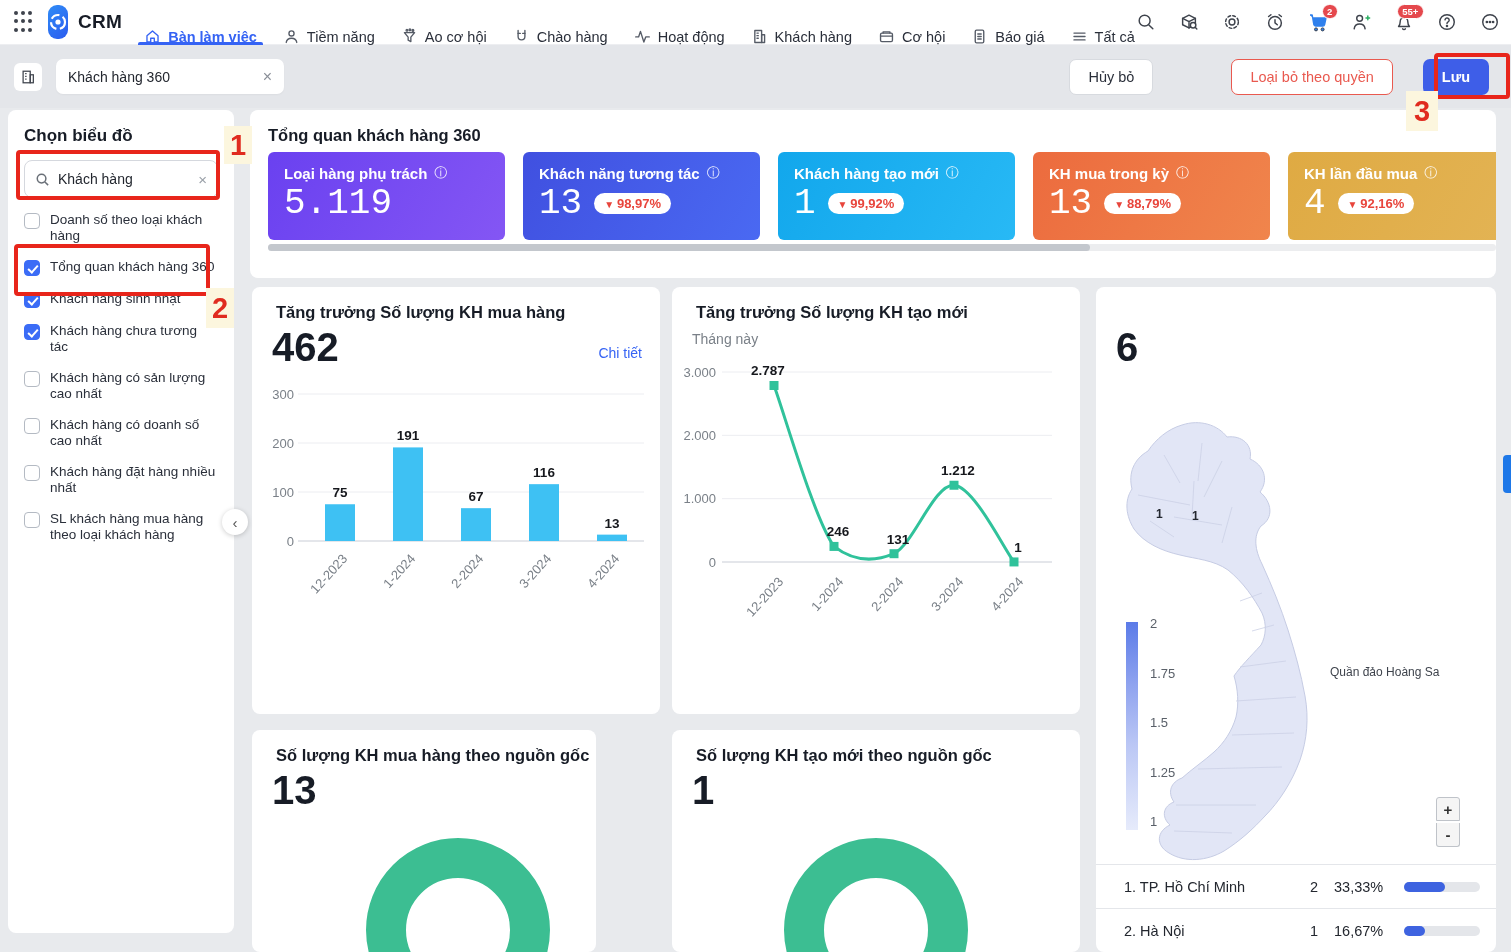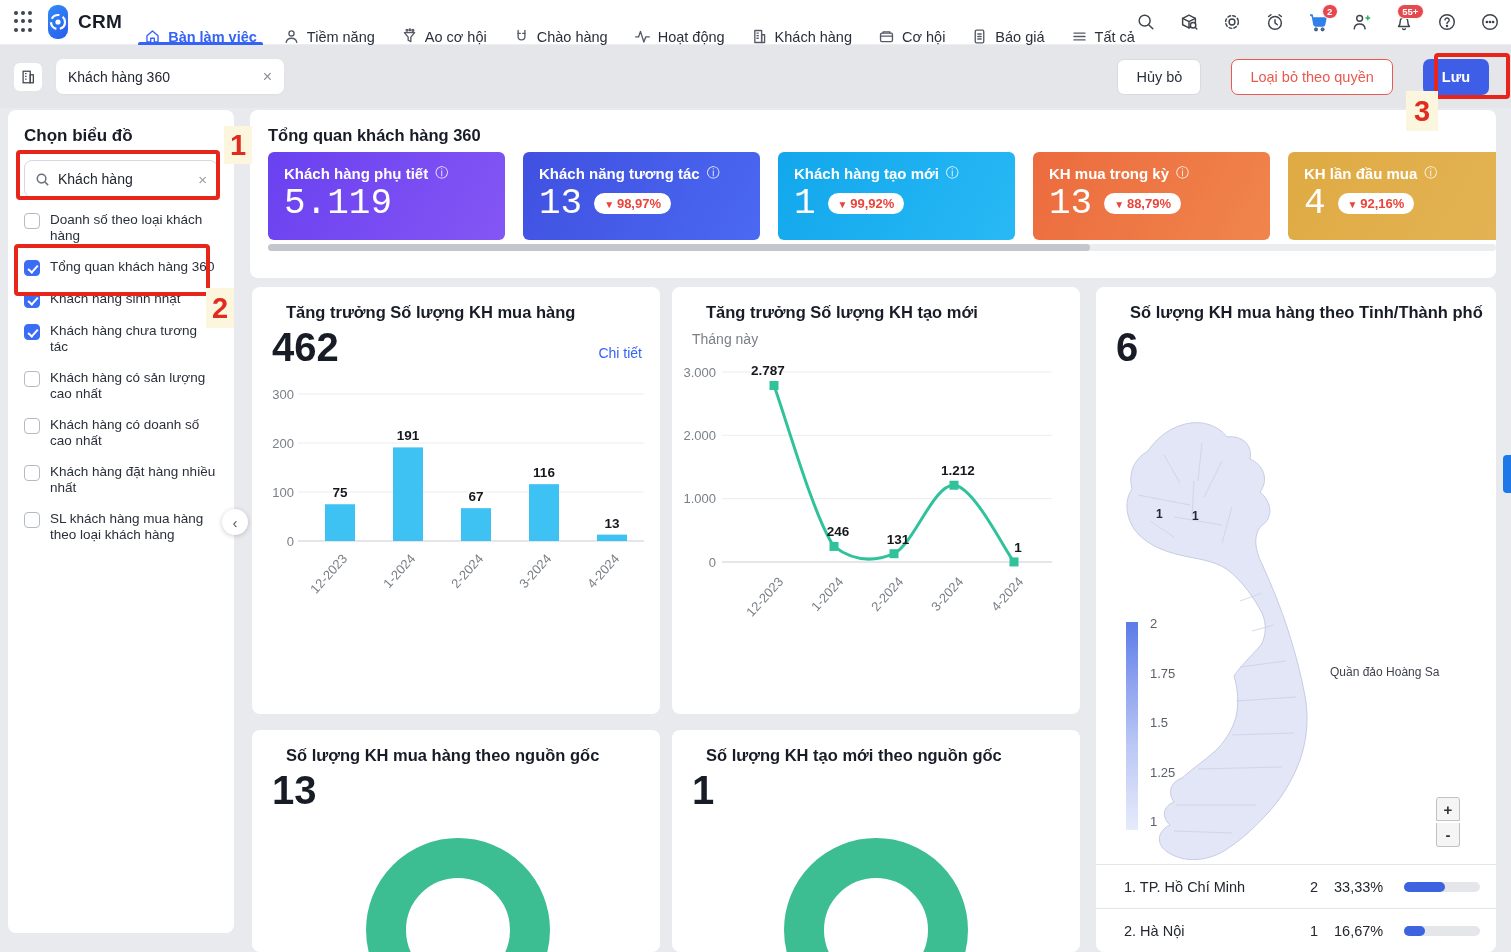--- a/index.html
+++ b/index.html
@@ -24,21 +24,21 @@
   .badge { position:absolute; top:-7px; right:-9px; background:#E5484D; color:#fff; font-size:9.5px; font-weight:700; border-radius:8px; padding:1.5px 4.5px; line-height:1; border:1.5px solid #fff; }
 
   
   .toolbar { position:absolute; left:0; top:45px; width:1511px; height:63px; background:#E4E6EA; display:flex; align-items:center; padding:0 14px; }
   .tb-sq { width:28px; height:28px; background:#fff; border-radius:6px; display:flex; align-items:center; justify-content:center; margin-right:14px; cursor:pointer; }
   .tb-tab { width:228px; height:35px; background:#fff; border-radius:7px; display:flex; align-items:center; padding:8px 12px; font-size:14px; color:#23272F; box-shadow:0 1px 2px rgba(0,0,0,.04); cursor:pointer; }
   .tb-tab .x { margin-left:auto; color:#8A8F98; font-size:16px; cursor:pointer; }
   .tb-actions { margin-left:auto; display:flex; align-items:center; gap:30px; padding-right:8px; }
   .btn { height:36px; border-radius:7px; font-size:14.5px; font-weight:500; padding:0 18px; display:flex; align-items:center; cursor:pointer; border:1px solid transparent; }
   .btn.ghost { background:#fff; border-color:#D7DADF; color:#2A2F3A; }
-  .btn.danger { background:#fff; border-color:#E9594F; color:#E9594F; }
+  .btn.danger { background:#fff; border-color:#E9594F; color:#E9594F;margin-left:48px; }
   .btn.primary { background:#3E5EE8; color:#fff; font-weight:600; }
 
   
   .sidebar { position:absolute; left:8px; top:110px; width:226px; height:823px; background:#fff; border-radius:8px; padding:16px; }
   .sb-title { font-size:17px; font-weight:700; color:#171C26; margin-bottom:14px; }
   .sb-search { height:38px; border:1px solid #D5D8DE; border-radius:8px; display:flex; align-items:center; padding:0 10px; gap:8px; margin-bottom:14px; }
   .sb-search .q { font-size:14px; color:#23272F; flex:1; }
   .sb-search .x { color:#9AA0A8; font-size:15px; cursor:pointer; }
   .sb-list { display:flex; flex-direction:column; }
   .sb-row { display:flex; gap:10px; margin-bottom:15px; cursor:pointer; }
@@ -57,21 +57,21 @@
   .kpi .info { font-size:13px; font-weight:400; opacity:.9; }
   .kpi .vrow { display:flex; align-items:center; gap:12px; margin-top:2px; }
   .kpi .v { font-size:36px; font-weight:500; line-height:1.1;font-family:Liberation Mono, monospace; }
   .kpi .pill { background:#fff; color:#E8453C; font-size:13px; font-weight:600; border-radius:14px; padding:3px 10px; }
   .kpi .pill::before { content:"▼ "; font-size:10px; }
   .ov-scroll { position:absolute; left:18px; top:134px; width:1228px; height:7px; background:#ECEDEF; border-radius:4px; }
   .ov-thumb { position:absolute; left:0; top:0; width:822px; height:7px; background:#C3C7CD; border-radius:4px; cursor:pointer; }
 
   
   .card { position:absolute; background:#fff; border-radius:8px; overflow:hidden; }
-  .c-title { position:absolute; left:34px; top:16px; font-size:16.5px; font-weight:600; color:#171C26; }
+  .c-title { position:absolute; left:24px; top:16px; font-size:16.5px; font-weight:600; color:#171C26; }
   .c-total { position:absolute; left:20px; top:38px; font-size:40px; font-weight:700; color:#171C26; }
   .c-sub { position:absolute; left:20px; top:44px; font-size:14px; color:#7A8088; }
   .c-link { position:absolute; right:18px; top:58px; font-size:14px; color:#3563F4; cursor:pointer; }
   text { font-family:"Liberation Sans","DejaVu Sans",sans-serif; }
 
   
   .legend { position:absolute; left:30px; top:335px; width:80px; height:212px; }
   .legend .bar { position:absolute; left:0; top:0; width:12px; height:208px; background:linear-gradient(180deg,#5B7BE8 0%,#8FA3EF 30%,#BCC8F5 60%,#E6EBFB 100%); }
   .legend .tick { position:absolute; left:24px; font-size:13px; color:#5A6069; }
   .hoangsa { position:absolute; left:234px; top:378px; font-size:12px; color:#3E434C; }
@@ -347,21 +347,21 @@
       </div>
     </div>
 </div>
 <div class="collapse-btn">‹</div>
 
 <div class="overview">
   <div class="ov-title">Tổng quan khách hàng 360</div>
   <div class="ov-cards" id="ov-cards">
       <div class="kpi" style="background: linear-gradient(120deg, rgb(106, 65, 240), rgb(132, 86, 244));">
         <div class="t">
-          <span>Khách hàng phụ tiết</span>
+          <span>Loại hàng phụ trách</span>
           <span class="info">ⓘ</span>
         </div>
     <div class="vrow">
           <span class="v">5.119</span>
         </div>
       </div>
       <div class="kpi" style="background: linear-gradient(120deg, rgb(64, 80, 224), rgb(74, 105, 242));">
         <div class="t">
           <span>Khách năng tương tác</span>
           <span class="info">ⓘ</span>
@@ -463,21 +463,20 @@
       <rect x="273.5" y="123.74000000000001" width="9" height="9" fill="#30C29B"></rect>
       <text x="282" y="118.24000000000001" text-anchor="middle" font-size="13.5" font-weight="700" fill="#16181D">1.212</text>
       <text x="288" y="225" text-anchor="end" font-size="13" fill="#7A8088" transform="rotate(-48 288 225)">3-2024</text>
       <rect x="333.5" y="200.43666666666667" width="9" height="9" fill="#30C29B"></rect>
       <text x="342" y="194.93666666666667" text-anchor="middle" font-size="13.5" font-weight="700" fill="#16181D">1</text>
       <text x="348" y="225" text-anchor="end" font-size="13" fill="#7A8088" transform="rotate(-48 348 225)">4-2024</text>
     </svg>
 </div>
 
 <div class="card" style="left:1096px;top:287px;width:400px;height:665px;">
-  <div class="c-title">Số lượng KH mua hàng theo Tỉnh/Thành phố</div>
   <div class="c-total">6</div>
 
   <svg width="250" height="455" viewBox="0 0 250 455" style="position:absolute;left:8px;top:130px;">
     <path d="M78,8 C96,2 114,8 123,20 C138,18 149,28 146,42 C160,48 165,63 156,75 C168,85 170,101 157,109 C149,119 151,133 158,147 C168,169 177,191 184,213 C191,235 197,257 201,279 C205,301 203,323 196,343 C188,365 175,385 161,399 C149,412 136,424 120,434 C103,444 81,446 65,436 C51,428 53,414 66,408 C57,400 59,389 70,385 C63,375 67,365 78,361 C88,352 100,344 110,335 C120,326 128,314 132,300 C135,287 134,272 130,259 C136,250 146,240 157,228 C162,219 163,207 158,196 C150,181 139,165 124,153 C110,143 92,142 76,138 C58,134 40,126 30,112 C22,99 20,84 28,72 C24,56 30,42 44,34 C52,22 64,12 78,8 Z" fill="#E2E6F6" stroke="#C6CCE4" stroke-width="1"></path>
     <g stroke="#CBD1E6" stroke-width="0.8" fill="none">
       <path d="M60,38 L76,66 M98,26 L94,64 M118,44 L100,80 M34,78 L86,88 M70,100 L118,108 M128,90 L118,126 M90,64 L88,100 M46,104 L70,120"></path>
       <path d="M158,176 L136,184 M170,208 L148,214 M182,244 L136,250 M192,280 L132,284 M190,316 L128,318 M178,350 L94,352 M152,388 L72,388 M128,416 L70,414"></path>
     </g>
     <text id="map-l1" x="52" y="101" font-size="12" font-weight="700" fill="#23272F">1</text>
     <text id="map-l2" x="88" y="103" font-size="12" font-weight="700" fill="#23272F">1</text>
@@ -514,21 +513,21 @@
         <span class="nm">2. Hà Nội</span>
       <span class="vl">1</span>
       <span class="pc">16,67%</span>
       <span class="track">
           <span class="fill" style="width:27%"></span>
         </span>
       </div>
     </div>
 </div>
 
-<div class="card" style="left:252px;top:730px;width:408px;height:222px;">
+<div class="card" style="left:252px;top:730px;width:344px;height:222px;">
   <div class="c-title">Số lượng KH mua hàng theo nguồn gốc</div>
   <div class="c-total">13</div>
   <svg width="408" height="122" style="position:absolute;left:0;top:100px;">
     <circle id="donut1" cx="206" cy="100" r="72" fill="none" stroke-width="40" stroke="#3CBE92"></circle>
   </svg>
 </div>
 <div class="card" style="left:672px;top:730px;width:408px;height:222px;">
   <div class="c-title">Số lượng KH tạo mới theo nguồn gốc</div>
   <div class="c-total">1</div>
   <svg width="408" height="122" style="position:absolute;left:0;top:100px;">

